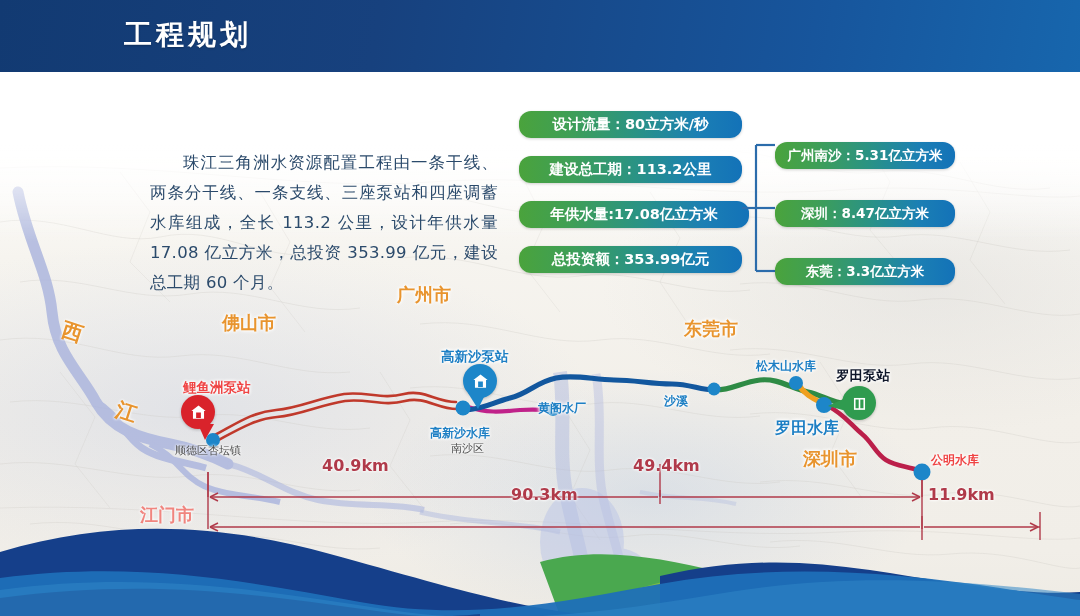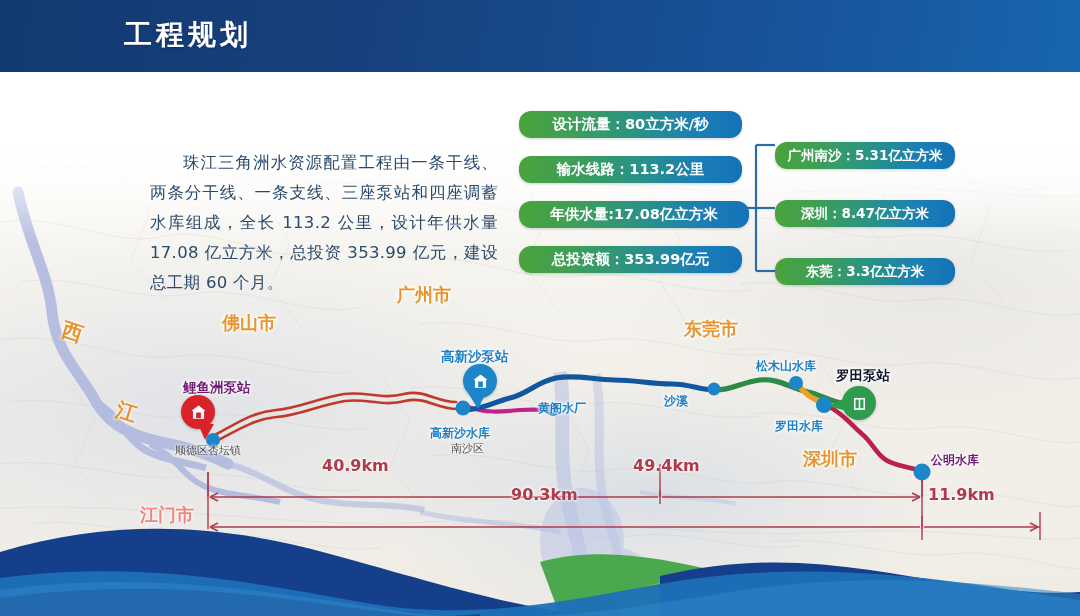--- a/index.html
+++ b/index.html
@@ -66,21 +66,21 @@
   .pill.r3{left:775px;top:258px;width:180px;font-size:13.5px;}
 
   .bracket{position:absolute;left:742px;top:140px;width:36px;height:136px;}
 
   
   .lbl{position:absolute;white-space:nowrap;font-weight:bold;
        font-family:"DejaVu Sans","Liberation Sans",sans-serif;}
   .lbl-city{color:#e8942e;font-size:18px;text-shadow:0 0 3px #fff,0 0 3px #fff,0 0 5px #fff;}
   .lbl-river{color:#e8942e;font-size:21px;text-shadow:0 0 3px #fff,0 0 3px #fff;}
   .lbl-jiangmen{color:#f0857f;font-size:18px;text-shadow:0 0 3px #fff,0 0 3px #fff;}
-  .lbl-red{color:#701a75;font-size:13.5px;text-shadow:0 0 3px #fff,0 0 3px #fff,0 0 4px #fff;padding-left:20px;}
+  .lbl-red{color:#ef4444;font-size:13.5px;text-shadow:0 0 3px #fff,0 0 3px #fff,0 0 4px #fff;padding-left:20px;}
   .lbl-blue{color:#1d7fc4;font-size:13.5px;text-shadow:0 0 3px #fff,0 0 3px #fff,0 0 4px #fff;}
   .lbl-green{color:#0f172a;font-size:13.5px;text-shadow:0 0 3px #fff,0 0 3px #fff,0 0 4px #fff;}
   .lbl-dark{color:#4a4a4a;font-size:11px;font-weight:normal;text-shadow:0 0 3px #fff,0 0 3px #fff;}
 
   .dim-num{position:absolute;color:#b03a4a;font-size:16px;font-weight:bold;white-space:nowrap;
            text-shadow:0 0 3px #fff,0 0 3px #fff;
            font-family:"DejaVu Sans","Liberation Sans",sans-serif;}
 
   
   .badge{position:absolute;width:34px;height:34px;border-radius:50%;
@@ -159,21 +159,21 @@
 
   <div class="map-fade-top"></div>
 
   <div class="header">
     <div class="header-title">工程规划</div>
   </div>
 
   <div class="para">珠江三角洲水资源配置工程由一条干线、两条分干线、一条支线、三座泵站和四座调蓄水库组成，全长 113.2 公里，设计年供水量 17.08 亿立方米，总投资 353.99 亿元，建设总工期 60 个月。</div>
 
   <div class="pill p1">设计流量：80立方米/秒</div>
-  <div class="pill p2">输水线路：113.2公里</div>
+  <div class="pill p2">建设总工期：113.2公里</div>
   <div class="pill p3">年供水量:17.08亿立方米</div>
   <div class="pill p4">总投资额：353.99亿元</div>
 
   <svg class="bracket" viewBox="0 0 36 136">
     <g fill="none" stroke="#2b6cab" stroke-width="2.2">
       <path d="M0,68 L14,68"></path>
       <path d="M14,5 L14,131"></path>
       <path d="M14,5 L33,5"></path>
       <path d="M14,68 L33,68"></path>
       <path d="M14,131 L33,131"></path>
@@ -287,21 +287,21 @@
   <svg style="position:absolute;left:826px;top:396px;width:24px;height:20px;" viewBox="0 0 24 20">
     <path d="M24,0 L24,16 L2,10 Z" fill="#2f9b4f"></path>
   </svg>
 
   <div class="lbl lbl-dark" style="left:175px;top:443px;">顺德区杏坛镇</div>
   <div class="lbl lbl-blue" style="left:430px;top:425px;font-size:12px;">高新沙水库</div>
   <div class="lbl lbl-dark" style="left:451px;top:441px;">南沙区</div>
   <div class="lbl lbl-blue" style="left:538px;top:400px;font-size:12px;">黄阁水厂</div>
   <div class="lbl lbl-blue" style="left:664px;top:393px;font-size:12px;">沙溪</div>
   <div class="lbl lbl-blue" style="left:756px;top:358px;font-size:12px;">松木山水库</div>
-  <div class="lbl lbl-blue" style="left:775px;top:418px;font-size:12px;text-align:center;">罗田水库</div>
+  <div class="lbl lbl-blue" style="left:775px;top:418px;font-size:16px;text-align:center;">罗田水库</div>
   <div class="lbl lbl-red" style="left:911px;top:452px;font-size:12px;">公明水库</div>
 
   <div class="dim-num" style="left:322px;top:456px;">40.9km</div>
   <div class="dim-num" style="left:633px;top:456px;">49.4km</div>
   <div class="dim-num" style="left:511px;top:485px;">90.3km</div>
   <div class="dim-num" style="left:928px;top:485px;">11.9km</div>
 
   <svg class="waves" viewBox="0 0 1080 110" preserveAspectRatio="none">
     <path d="M540,56 C600,40 660,52 720,66 C790,82 840,96 900,110 L560,110 Z" fill="#4aa84f"></path>
     <path d="M0,46 C120,10 230,20 330,48 C440,78 520,104 600,110 L0,110 Z" fill="#153f8a"></path>

